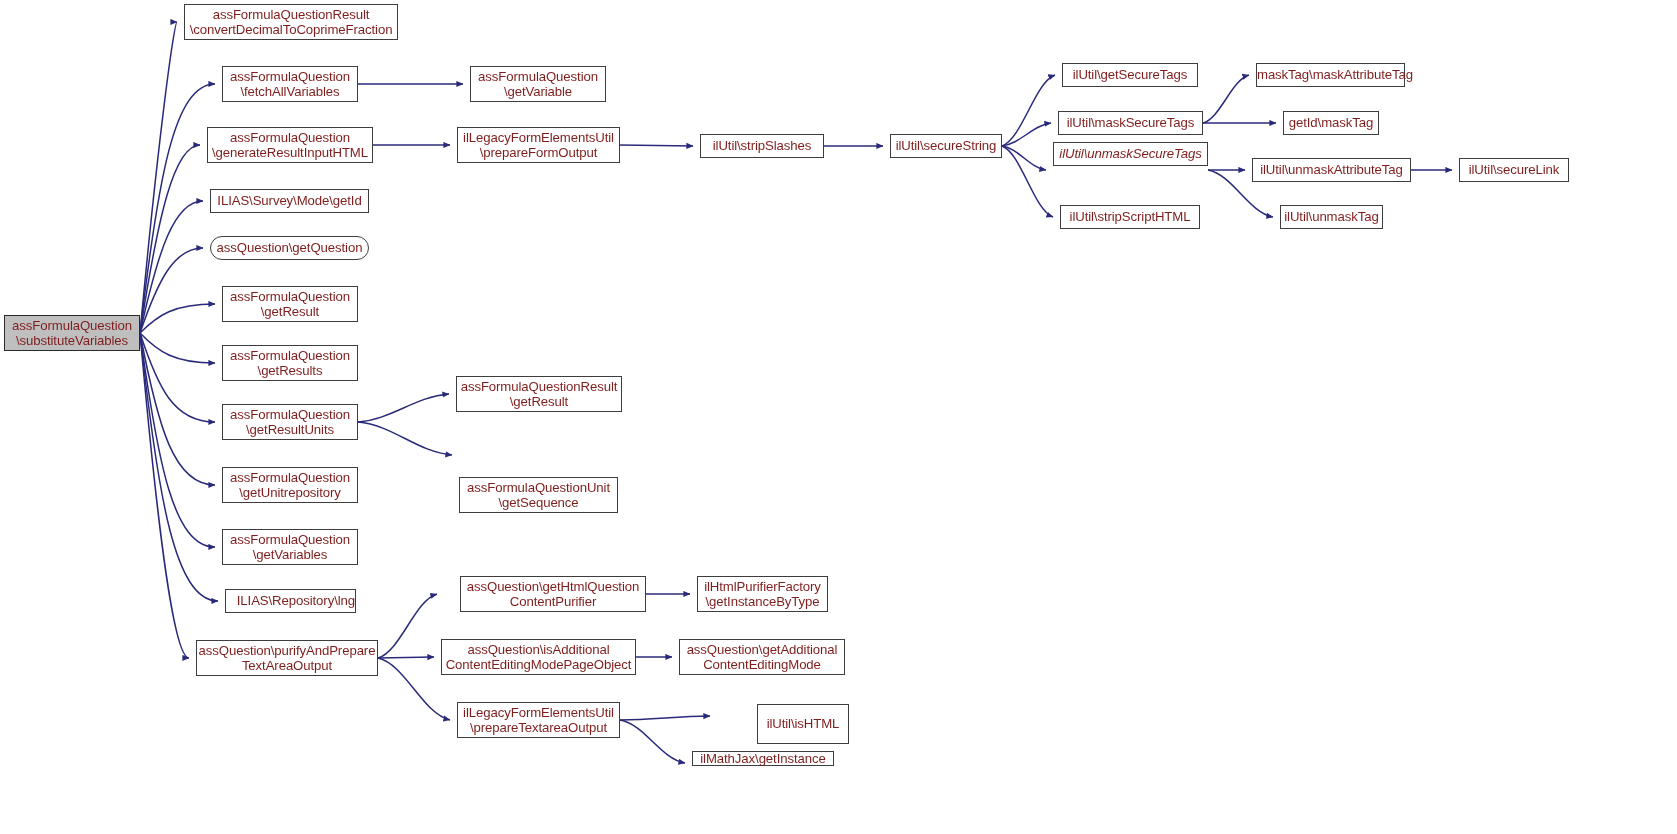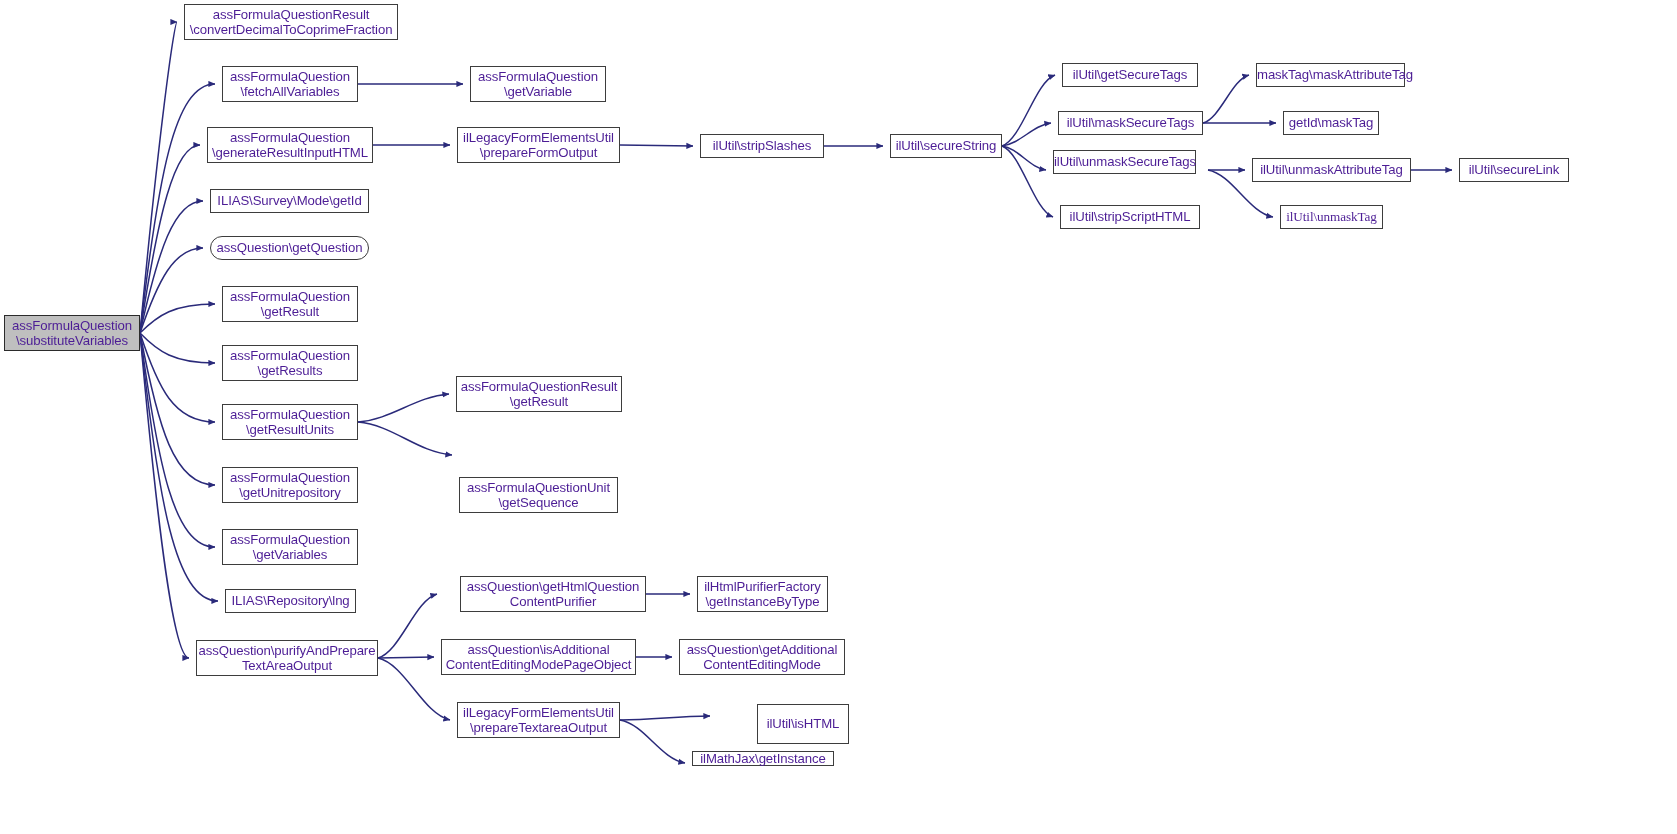--- a/index.html
+++ b/index.html
@@ -22,21 +22,21 @@
     top: 0;
     width: 1677px;
     height: 834px;
     pointer-events: none;
   }
   .node {
     position: absolute;
     box-sizing: border-box;
     border: 1px solid #3d3d3d;
     background: #ffffff;
-    color: #4c1d95;
+    color: #7f1d1d;
     font-size: 13.2px;
     line-height: 15.5px;
     text-align: center;
     display: flex;
     align-items: center;
     justify-content: center;
     white-space: pre;
     letter-spacing: -0.1px;
   }
   .node.root {
@@ -107,21 +107,21 @@
       <div class="node" style="left: 222px; top: 286px; width: 136px; height: 36px;"><span class="lbl">assFormulaQuestion
 \getResult</span></div>
       <div class="node" style="left: 222px; top: 345px; width: 136px; height: 36px;"><span class="lbl">assFormulaQuestion
 \getResults</span></div>
       <div class="node" style="left: 222px; top: 404px; width: 136px; height: 36px;"><span class="lbl">assFormulaQuestion
 \getResultUnits</span></div>
       <div class="node" style="left: 222px; top: 467px; width: 136px; height: 36px;"><span class="lbl">assFormulaQuestion
 \getUnitrepository</span></div>
       <div class="node" style="left: 222px; top: 529px; width: 136px; height: 36px;"><span class="lbl">assFormulaQuestion
 \getVariables</span></div>
-      <div class="node" style="left: 225px; top: 589px; width: 131px; height: 24px;"><span class="lbl">ILIAS\Repository\lng</span></div>
+      <div class="node" style="left: 225px; top: 589px; width: 131px; height: 24px; text-align: right;"><span class="lbl">ILIAS\Repository\lng</span></div>
       <div class="node" style="left: 196px; top: 640px; width: 182px; height: 36px;"><span class="lbl">assQuestion\purifyAndPrepare
 TextAreaOutput</span></div>
       <div class="node" style="left: 470px; top: 66px; width: 136px; height: 36px;"><span class="lbl">assFormulaQuestion
 \getVariable</span></div>
       <div class="node" style="left: 457px; top: 127px; width: 163px; height: 36px;"><span class="lbl">ilLegacyFormElementsUtil
 \prepareFormOutput</span></div>
       <div class="node" style="left: 456px; top: 376px; width: 166px; height: 36px;"><span class="lbl">assFormulaQuestionResult
 \getResult</span></div>
       <div class="node" style="left: 459px; top: 437px; width: 159px; height: 36px; margin-top: 40px;"><span class="lbl">assFormulaQuestionUnit
 \getSequence</span></div>
@@ -134,21 +134,21 @@
       <div class="node" style="left: 700px; top: 134px; width: 124px; height: 24px;"><span class="lbl">ilUtil\stripSlashes</span></div>
       <div class="node" style="left: 697px; top: 576px; width: 131px; height: 36px;"><span class="lbl">ilHtmlPurifierFactory
 \getInstanceByType</span></div>
       <div class="node" style="left: 679px; top: 639px; width: 166px; height: 36px;"><span class="lbl">assQuestion\getAdditional
 ContentEditingMode</span></div>
       <div class="node" style="left: 757px; top: 704px; width: 92px; height: 40px;"><span class="lbl">ilUtil\isHTML</span></div>
       <div class="node" style="left: 692px; top: 751px; width: 142px; height: 15px;"><span class="lbl">ilMathJax\getInstance</span></div>
       <div class="node" style="left: 890px; top: 134px; width: 112px; height: 24px;"><span class="lbl">ilUtil\secureString</span></div>
       <div class="node" style="left: 1062px; top: 63px; width: 136px; height: 24px;"><span class="lbl">ilUtil\getSecureTags</span></div>
       <div class="node" style="left: 1058px; top: 111px; width: 145px; height: 24px;"><span class="lbl">ilUtil\maskSecureTags</span></div>
-      <div class="node" style="left: 1053px; top: 150px; width: 143px; height: 24px;"><span class="lbl">ilUtil\unmaskSecureTags</span></div>
+      <div class="node" style="left: 1053px; top: 142px; width: 155px; height: 24px; font-style: italic;"><span class="lbl">ilUtil\unmaskSecureTags</span></div>
       <div class="node" style="left: 1060px; top: 205px; width: 140px; height: 24px;"><span class="lbl">ilUtil\stripScriptHTML</span></div>
       <div class="node" style="left: 1256px; top: 63px; width: 149px; height: 24px;"><span class="lbl">maskTag\maskAttributeTag</span></div>
       <div class="node" style="left: 1283px; top: 111px; width: 96px; height: 24px;"><span class="lbl">getId\maskTag</span></div>
       <div class="node" style="left: 1252px; top: 158px; width: 159px; height: 24px;"><span class="lbl">ilUtil\unmaskAttributeTag</span></div>
-      <div class="node" style="left: 1280px; top: 205px; width: 103px; height: 24px; font-family: Liberation Serif, serif;"><span class="lbl">ilUtil\unmaskTag</span></div>
+      <div class="node" style="left: 1280px; top: 205px; width: 103px; height: 24px;"><span class="lbl">ilUtil\unmaskTag</span></div>
       <div class="node" style="left: 1459px; top: 158px; width: 110px; height: 24px;"><span class="lbl">ilUtil\secureLink</span></div>
     </div>
 </div>
 
 </body></html>

